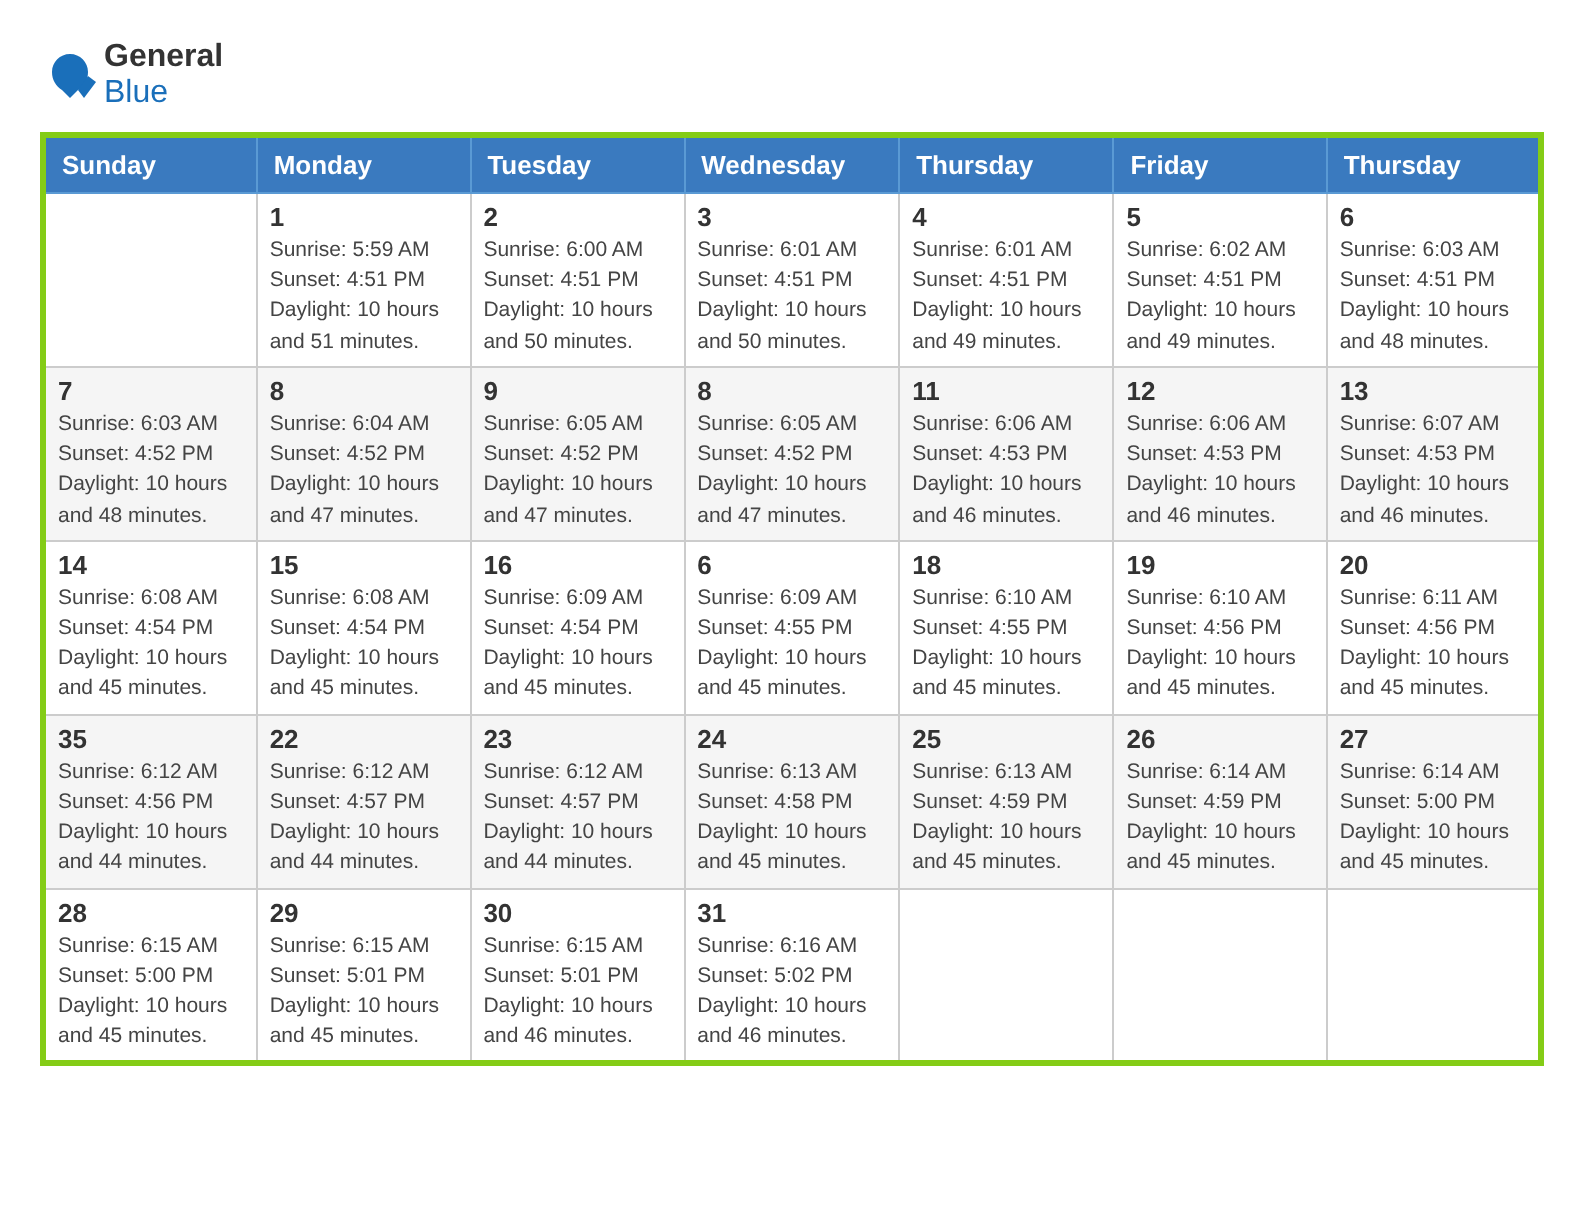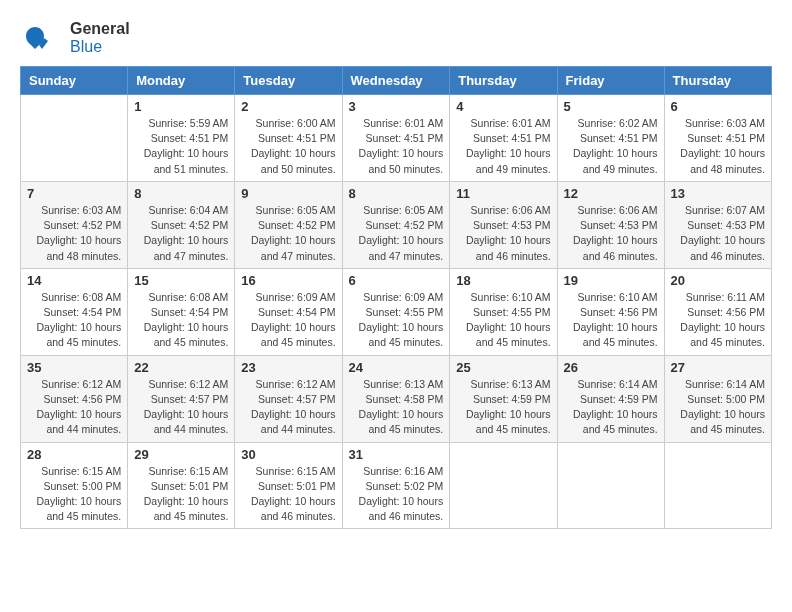--- a/index.html
+++ b/index.html
@@ -12,21 +12,21 @@
     }
     .header {
       display: flex;
       align-items: flex-start;
       justify-content: space-between;
       margin-bottom: 10px;
     }
     .logo {
       display: flex;
       align-items: center;
-      gap: 20px;
+      gap: 2px;
     }
     .logo-icon {
       width: 30px;
       height: 30px;
     }
     .title-block {
       text-align: right;
     }
     .title-block h1 {
       font-size: 36px;
@@ -35,21 +35,21 @@
       line-height: 1.1;
     }
     .title-block h2 {
       font-size: 18px;
       font-weight: normal;
       color: #555;
     }
     .calendar {
       width: 100%;
       border-collapse: collapse;
-      border: 1px solid #84cc16;
+      border: 3px solid #84cc16;
     }
     .calendar th {
       background-color: #3a7abf;
       color: #fff;
       text-align: left;
       padding: 6px 8px;
       font-size: 13px;
       border: 1px solid #5a9ad4;
     }
     .calendar td {
@@ -69,21 +69,20 @@
       font-size: 13px;
       font-weight: bold;
       color: #333;
       display: block;
       margin-bottom: 2px;
     }
     .day-info {
       font-size: 10.5px;
       color: #444;
       line-height: 1.45;
-      text-align: right;
     }
     .empty-cell {
       background: #fff !important;
     }
   </style>
 </head>
 <body>
 
 <div class="header">
   <div class="logo">

